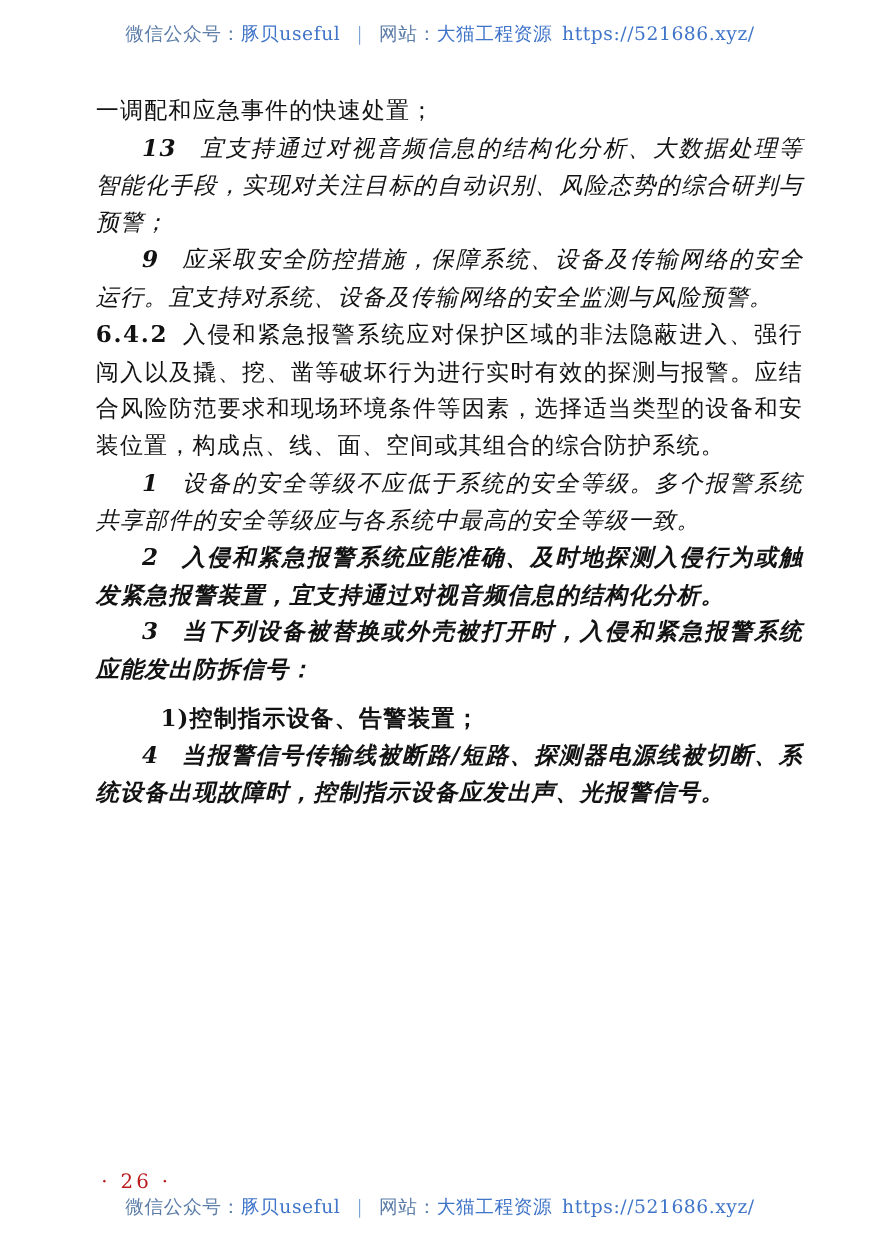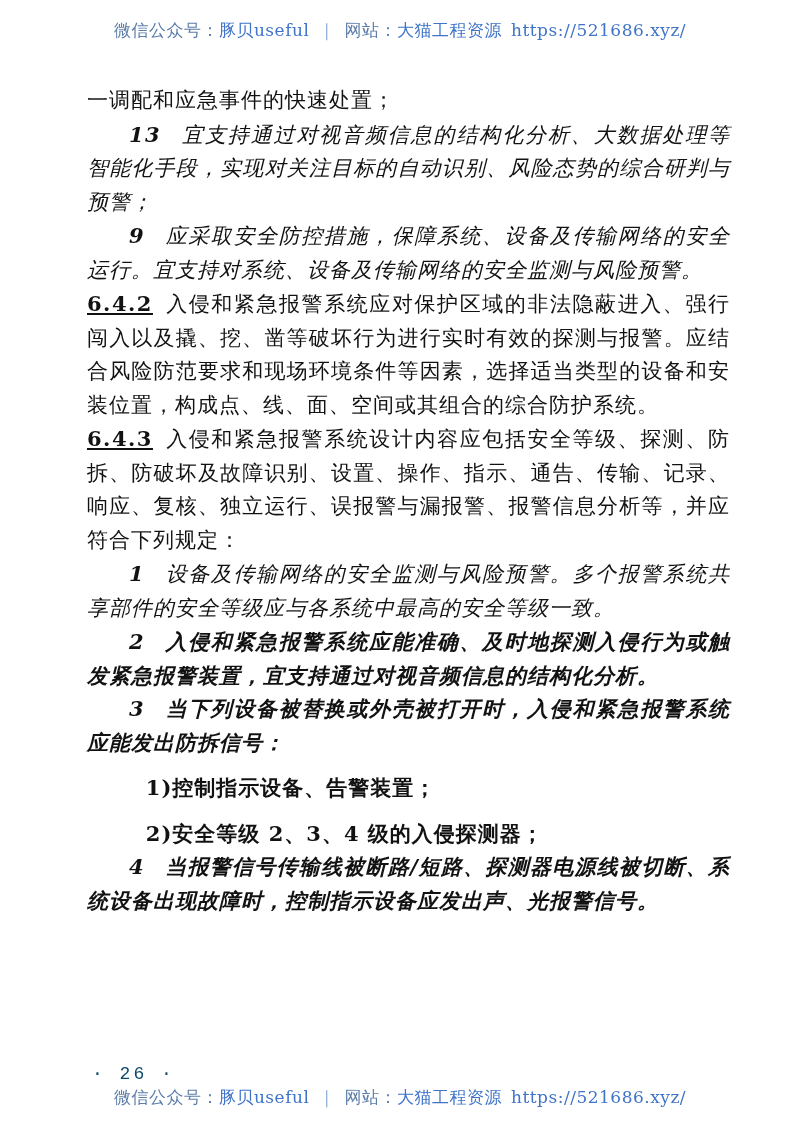--- a/index.html
+++ b/index.html
@@ -48,30 +48,29 @@
     text-justify: inter-ideograph;
   }
   .para.indent { text-indent: 2em; font-style: italic; }
   .para.sub { text-indent: 2.8em; margin-top: 12px; }
   .para.bold, .bold { font-weight: bold; }
   .num {
     font-weight: bold;
     margin-right: 0.95em;
     letter-spacing: 1.5px;
   }
-  .num.sec { margin-right: 0.6em; text-decoration: underline; }
+  .num.sec { margin-right: 0.6em; }
   
   .pageno {
     position: absolute;
     left: 92px;
     top: 1064px;
     font-size: 18px;
     letter-spacing: 3px;
-    color: #0c4a6e;
-    font-family: Liberation Mono, monospace;
+    color: #b91c1c;
   }
 </style>
 </head>
 <body>
 
 <div class="page">
 
   <div class="watermark wm-top">
     <span class="wm-label">微信公众号：</span><span>豚贝useful</span><span class="wm-sep">｜</span><span class="wm-label">网站：</span><span>大猫工程资源</span><span class="wm-url">https://521686.xyz/</span>
   </div>
@@ -80,31 +79,29 @@
 
     <p class="para"><span>一调配和应急事件的快速处置；</span></p>
 
     <p class="para indent"><span class="num">13</span><span>宜支持通过对视音频信息的结构化分析、大数据处理等智能化手段，实现对关注目标的自动识别、风险态势的综合研判与预警；</span></p>
 
 
     <p class="para indent"><span class="num">9</span><span>应采取安全防控措施，保障系统、设备及传输网络的安全运行。宜支持对系统、设备及传输网络的安全监测与风险预警。</span></p>
 
     <p class="para"><span class="num sec">6.4.2</span><span>入侵和紧急报警系统应对保护区域的非法隐蔽进入、强行闯入以及撬、挖、凿等破坏行为进行实时有效的探测与报警。应结合风险防范要求和现场环境条件等因素，选择适当类型的设备和安装位置，构成点、线、面、空间或其组合的综合防护系统。</span></p>
 
-    <p class="para"><span class="num sec">6.4.3</span><span>入侵和紧急报警系统设计内容应包括安全等级、探测、防拆、防破坏及故障识别、设置、操作、指示、通告、传输、记录、响应、复核、独立运行、误报警与漏报警、报警信息分析等，并应符合下列规定：</span></p>
 
-    <p class="para indent"><span class="num">1</span><span>设备及传输网络的安全监测与风险预警。多个报警系统共享部件的安全等级应与各系统中最高的安全等级一致。</span></p>
+    <p class="para indent"><span class="num">1</span><span>设备的安全等级不应低于系统的安全等级。多个报警系统共享部件的安全等级应与各系统中最高的安全等级一致。</span></p>
 
     <p class="para indent bold"><span class="num">2</span><span>入侵和紧急报警系统应能准确、及时地探测入侵行为或触发紧急报警装置，宜支持通过对视音频信息的结构化分析。</span></p>
 
     <p class="para indent bold"><span class="num">3</span><span>当下列设备被替换或外壳被打开时，入侵和紧急报警系统应能发出防拆信号：</span></p>
 
     <p class="para sub bold"><span>1)控制指示设备、告警装置；</span></p>
 
-    <p class="para sub bold"><span>2)安全等级 2、3、4 级的入侵探测器；</span></p>
 
 
     <p class="para indent bold"><span class="num">4</span><span>当报警信号传输线被断路/短路、探测器电源线被切断、系统设备出现故障时，控制指示设备应发出声、光报警信号。</span></p>
 
 
   </div>
 
   <div class="pageno">· 26 ·</div>
 
   <div class="watermark wm-bottom">

